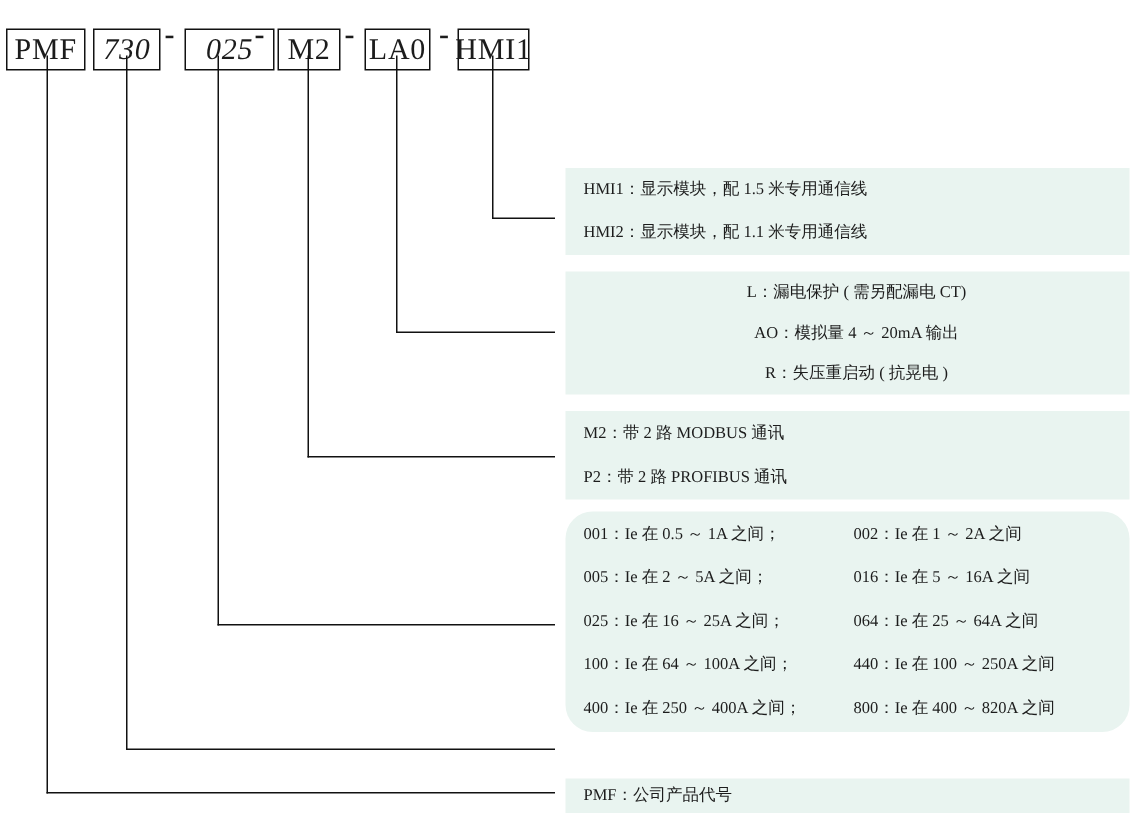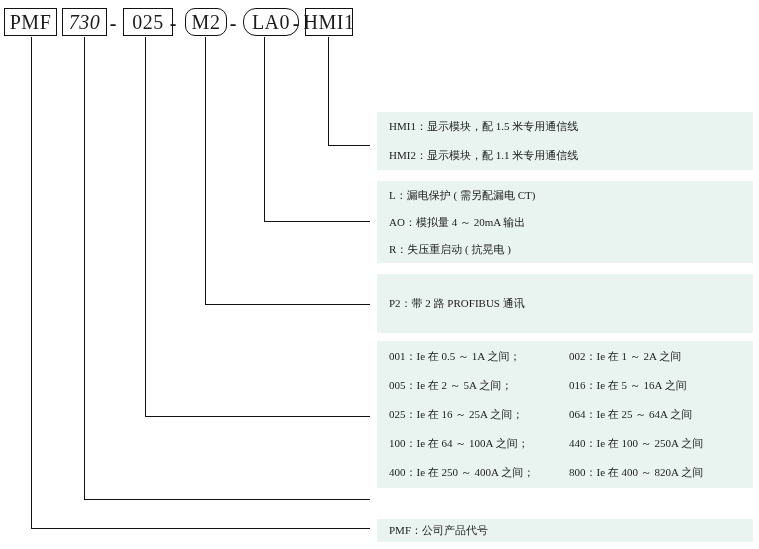--- a/index.html
+++ b/index.html
@@ -9,36 +9,36 @@
     height: 549px;
     background: #ffffff;
     font-family: "Liberation Serif", "DejaVu Serif", serif;
     color: #1c1c1c;
     overflow: hidden;
   }
 
   
   .code-box {
     position: absolute;
-    top: 8px;
+    top: 19px;
     height: 28px;
     box-sizing: border-box;
     border: 1.6px solid #111;
     background: #fff;
     display: flex;
     align-items: center;
     justify-content: center;
     font-size: 20px;
     letter-spacing: 0.5px;
   }
   #box-pmf  { left: 4px;   width: 53px; }
   #box-730  { left: 62px;  width: 45px; font-style: italic; }
-  #box-025  { left: 123px; width: 50px; }
-  #box-m2   { left: 185px; width: 42px; border-radius: 10px; }
-  #box-la0  { left: 243px; width: 56px; border-radius: 13px; }
+  #box-025  { left: 123px; width: 60px; font-style: italic; }
+  #box-m2   { left: 185px; width: 42px; }
+  #box-la0  { left: 243px; width: 44px; }
   #box-hmi1 { left: 305px; width: 48px; }
 
   .dash {
     position: absolute;
     top: 9px;
     height: 28px;
     width: 12px;
     display: flex;
     align-items: center;
     justify-content: center;
@@ -74,23 +74,23 @@
     background: var(--panel-bg, #e9f4f0);
     padding-left: 12px;
     display: flex;
     flex-direction: column;
     justify-content: center;
     font-size: 11px;
   }
   .panel .row { line-height: 29px; white-space: nowrap; }
   #panel-options .row { line-height: 27px; }
   #panel-hmi     { top: 112px; height: 58px; }
-  #panel-options { top: 181px; height: 82px; }
+  #panel-options { top: 181px; height: 82px; text-align: center; }
   #panel-comm    { top: 274px; height: 59px; }
-  #panel-current { top: 341px; height: 147px; }
+  #panel-current { top: 341px; height: 147px; border-radius: 18px; }
   #panel-series  { top: 491px; height: 23px; }
   #panel-brand   { top: 519px; height: 23px; }
 
   .row2col { display: flex; }
   .row2col .part-left { min-width: 180px; }
 </style>
 </head>
 <body>
 
 <div id="canvas" style="color: rgb(28, 28, 28);">
@@ -118,20 +118,21 @@
     <div class="row">HMI2：显示模块，配 1.1 米专用通信线</div>
   </div>
 
   <div class="panel" id="panel-options">
     <div class="row">L：漏电保护 ( 需另配漏电 CT)</div>
     <div class="row">AO：模拟量 4 ～ 20mA 输出</div>
     <div class="row">R：失压重启动 ( 抗晃电 )</div>
   </div>
 
   <div class="panel" id="panel-comm">
+    <div class="row">M2：带 2 路 MODBUS 通讯</div>
     <div class="row">P2：带 2 路 PROFIBUS 通讯</div>
   </div>
 
   <div class="panel" id="panel-current">
     <div class="row row2col">
       <span class="part-left">001：Ie 在 0.5 ～ 1A 之间；</span>
       <span class="part-right">002：Ie 在 1 ～ 2A 之间</span>
     </div>
     <div class="row row2col">
       <span class="part-left">005：Ie 在 2 ～ 5A 之间；</span>

